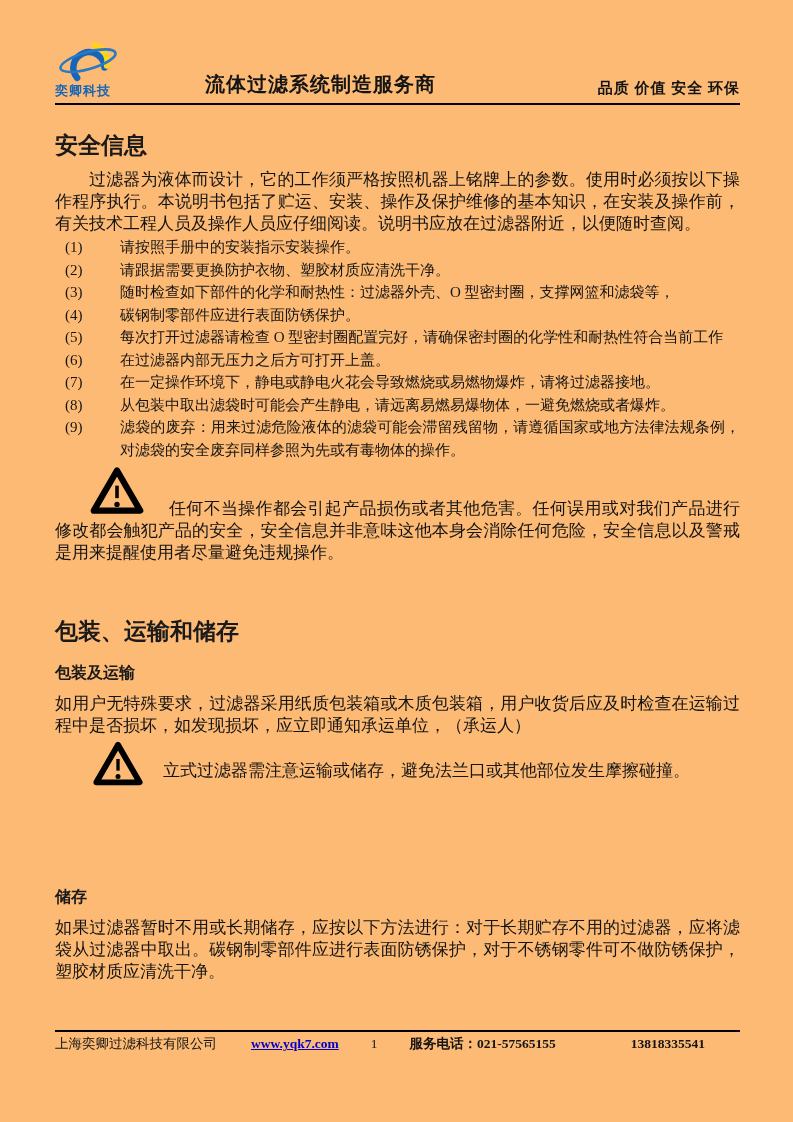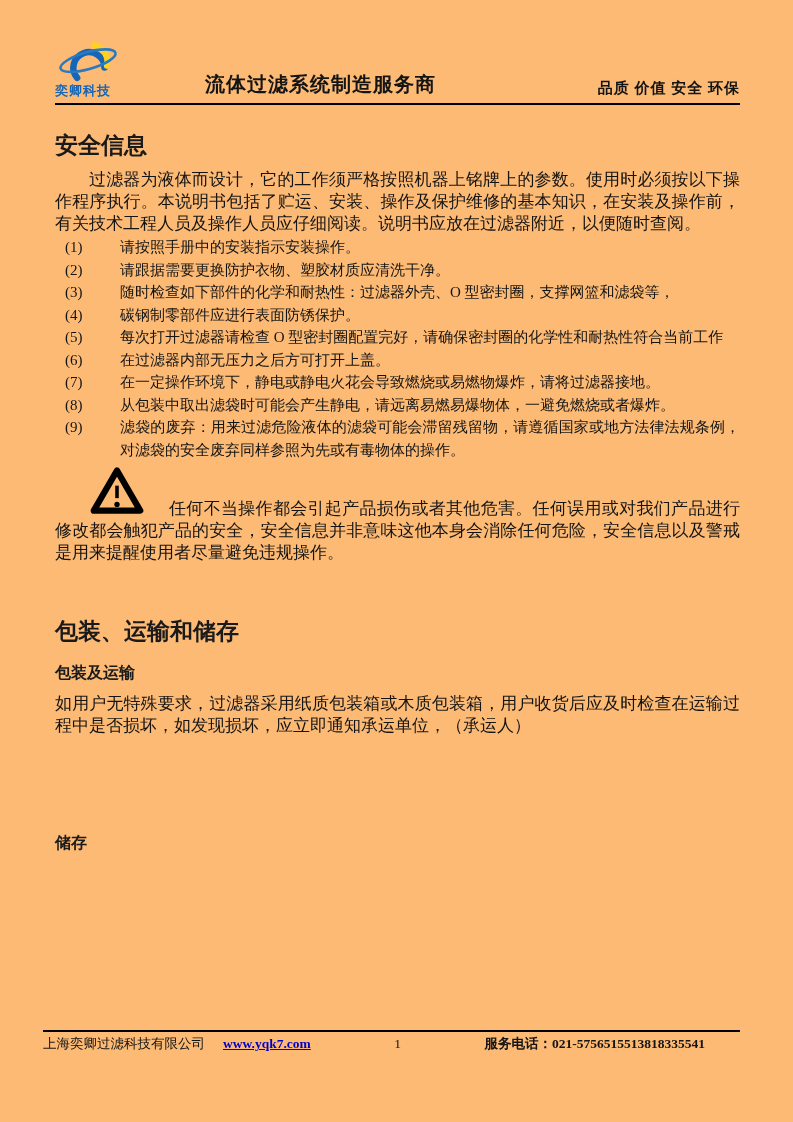--- a/index.html
+++ b/index.html
@@ -70,36 +70,36 @@
   .tri{float:left;}
   .tri-1{margin:0 25px 0 35px;}
   .tri-2{margin:0 20px 0 38px;}
   .warning-text{
     font-size:17px;line-height:22px;text-align:justify;margin:0;
   }
   .warning-text-1{padding-top:32px;}
   .warning-text-2{padding-top:21px;}
   
   .footer{
-    position:absolute;left:43px;right:53px;top:1030px;
+    position:absolute;left:55px;right:53px;top:1030px;
     border-top:2px solid #000;
     padding-top:3px;
     display:flex;align-items:baseline;
     font-size:13.5px;
   }
   .footer-company{white-space:nowrap;}
   .footer-link{
-    margin-left:18px;
+    margin-left:34px;
     font-weight:bold;text-decoration:underline;
     color:#0000cc;cursor:pointer;
     font-family:"Liberation Serif","DejaVu Serif",serif;
   }
   .footer-page{flex:1;text-align:center;}
   .footer-phone{font-weight:bold;white-space:nowrap;}
-  .footer-mobile{font-weight:bold;margin-right:35px;white-space:nowrap;}
+  .footer-mobile{font-weight:bold;margin-left:75px;margin-right:35px;white-space:nowrap;}
 </style>
 </head>
 <body>
 
 <div class="page">
 
   <div class="header">
     <div class="logo">
       <span>
         <svg width="66" height="48" viewBox="0 0 100 74">
@@ -165,22 +165,33 @@
       </svg>
     </span>
     <p class="warning-text warning-text-1">任何不当操作都会引起产品损伤或者其他危害。任何误用或对我们产品进行修改都会触犯产品的安全，安全信息并非意味这他本身会消除任何危险，安全信息以及警戒是用来提醒使用者尽量避免违规操作。</p>
   </div>
 
   <div class="h1 h1-pack">包装、运输和储存</div>
 
   <div class="h2 h2-trans">包装及运输</div>
   <p class="para para-trans">如用户无特殊要求，过滤器采用纸质包装箱或木质包装箱，用户收货后应及时检查在运输过程中是否损坏，如发现损坏，应立即通知承运单位，（承运人）</p>
 
+  <div class="warning warning-2">
+    <span class="tri tri-2">
+      <svg width="50" height="50" viewBox="0 0 60 56">
+        <path d="M30 5 L56 50 L4 50 Z" fill="none" stroke="#000" stroke-width="7" stroke-linejoin="round"></path>
+        <line x1="30" y1="22" x2="30" y2="36" stroke="#000" stroke-width="4"></line>
+        <circle cx="30" cy="43" r="3" fill="#000"></circle>
+      </svg>
+    </span>
+    <p class="warning-text warning-text-2">立式过滤器需注意运输或储存，避免法兰口或其他部位发生摩擦碰撞。</p>
+  </div>
 
   <div class="h2 h2-store">储存</div>
+  <p class="para para-store">如果过滤器暂时不用或长期储存，应按以下方法进行：对于长期贮存不用的过滤器，应将滤袋从过滤器中取出。碳钢制零部件应进行表面防锈保护，对于不锈钢零件可不做防锈保护，塑胶材质应清洗干净。</p>
 
   <div class="footer">
     <span class="footer-company">上海奕卿过滤科技有限公司</span>
     <a class="footer-link">www.yqk7.com</a>
     <span class="footer-page">1</span>
     <span class="footer-phone">服务电话：021-57565155</span>
     <span class="footer-mobile">13818335541</span>
   </div>
 
 </div>

